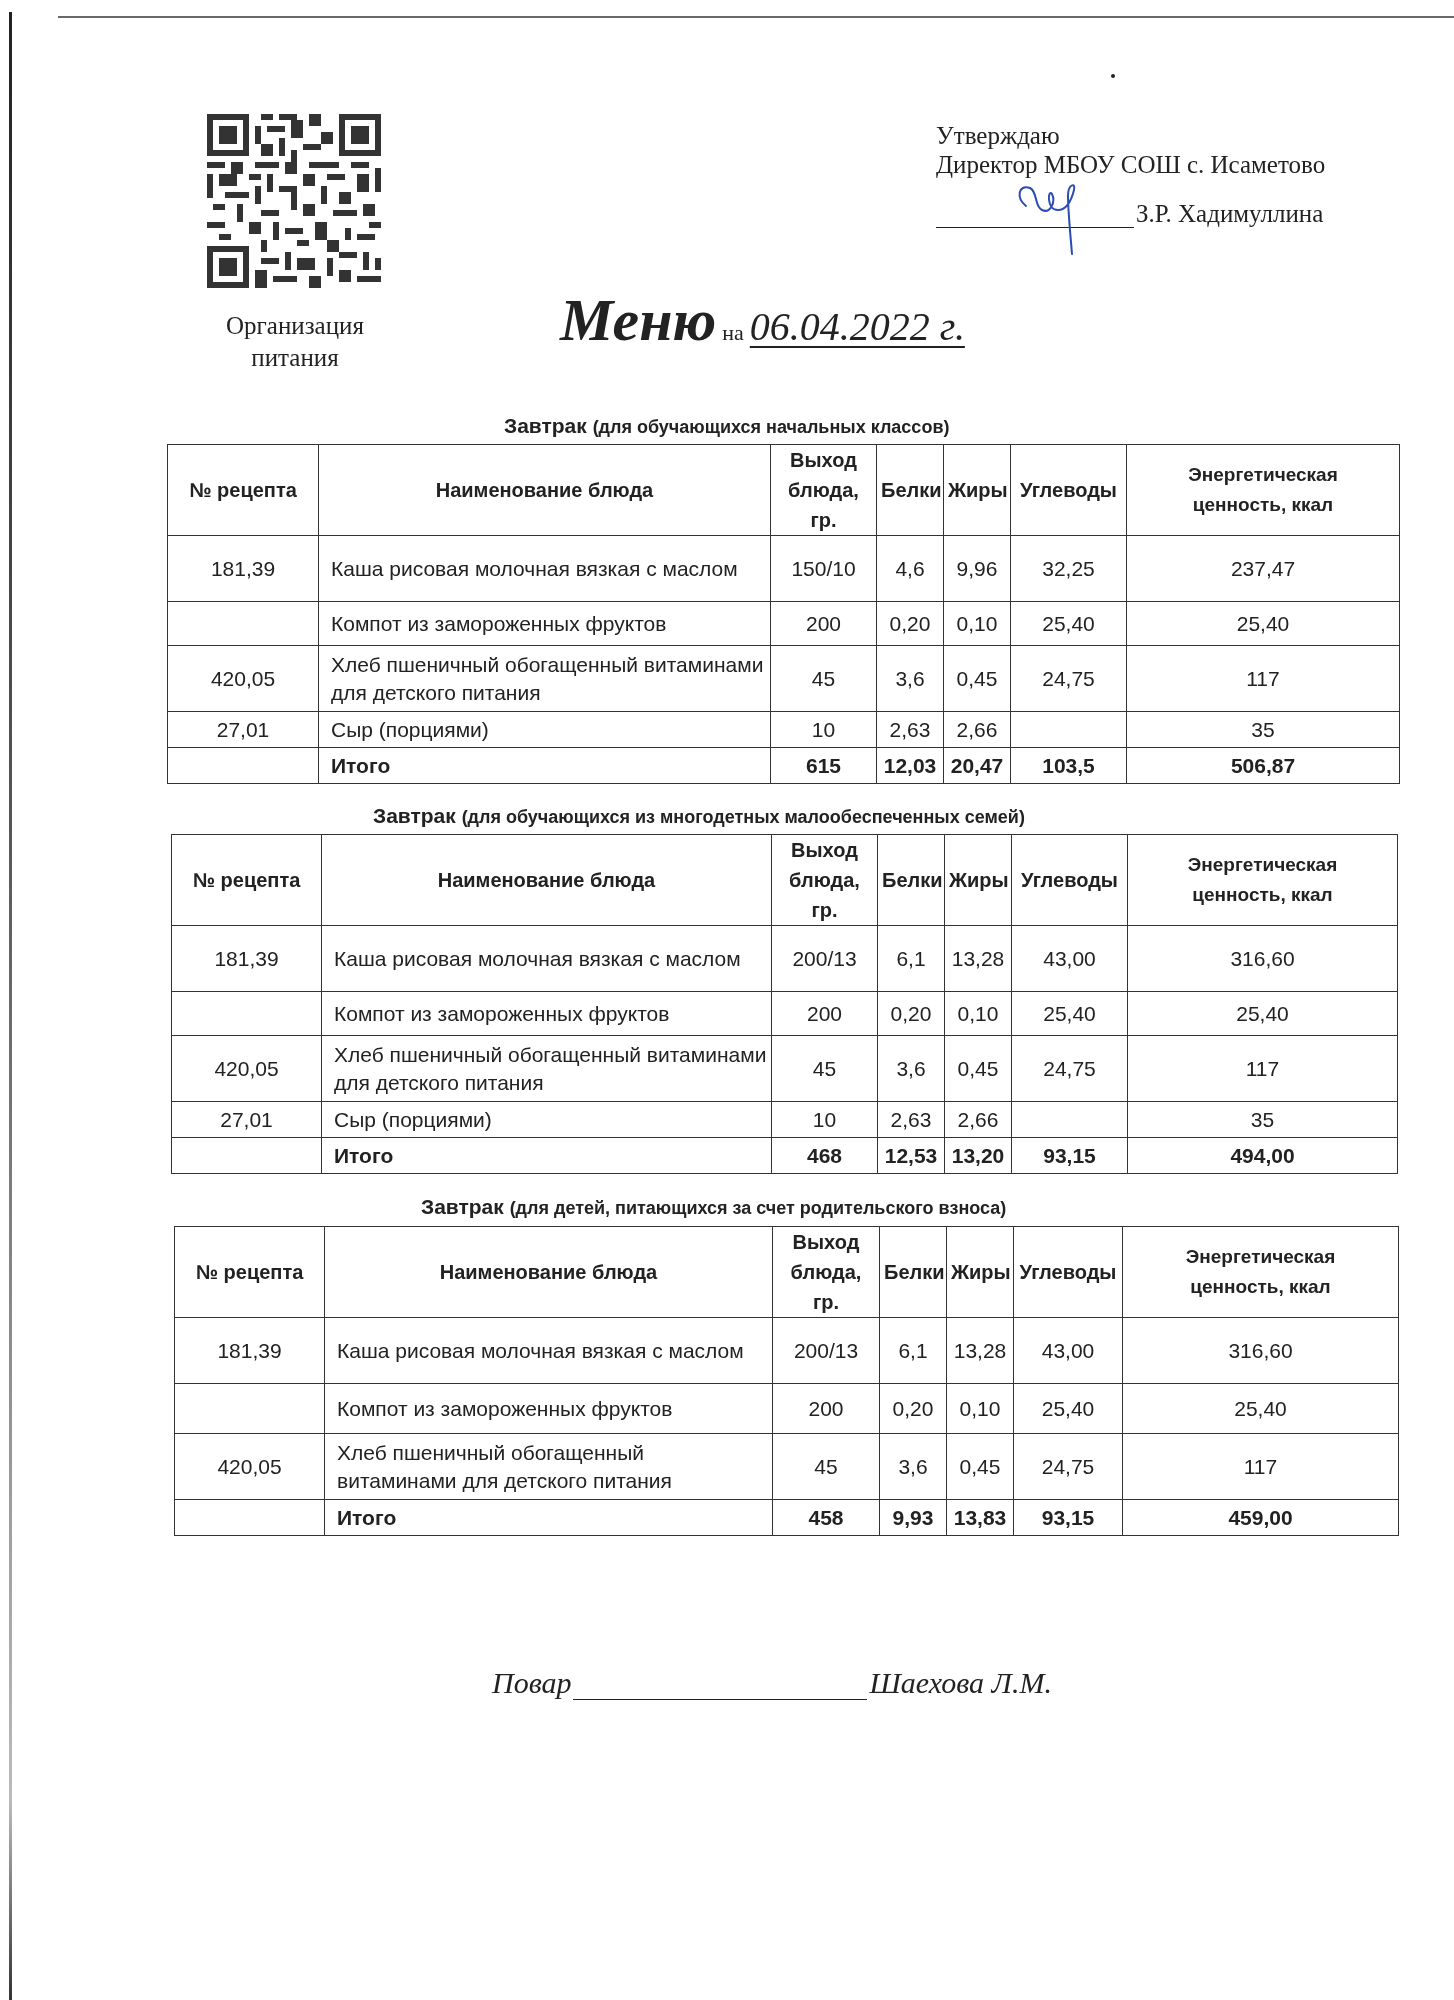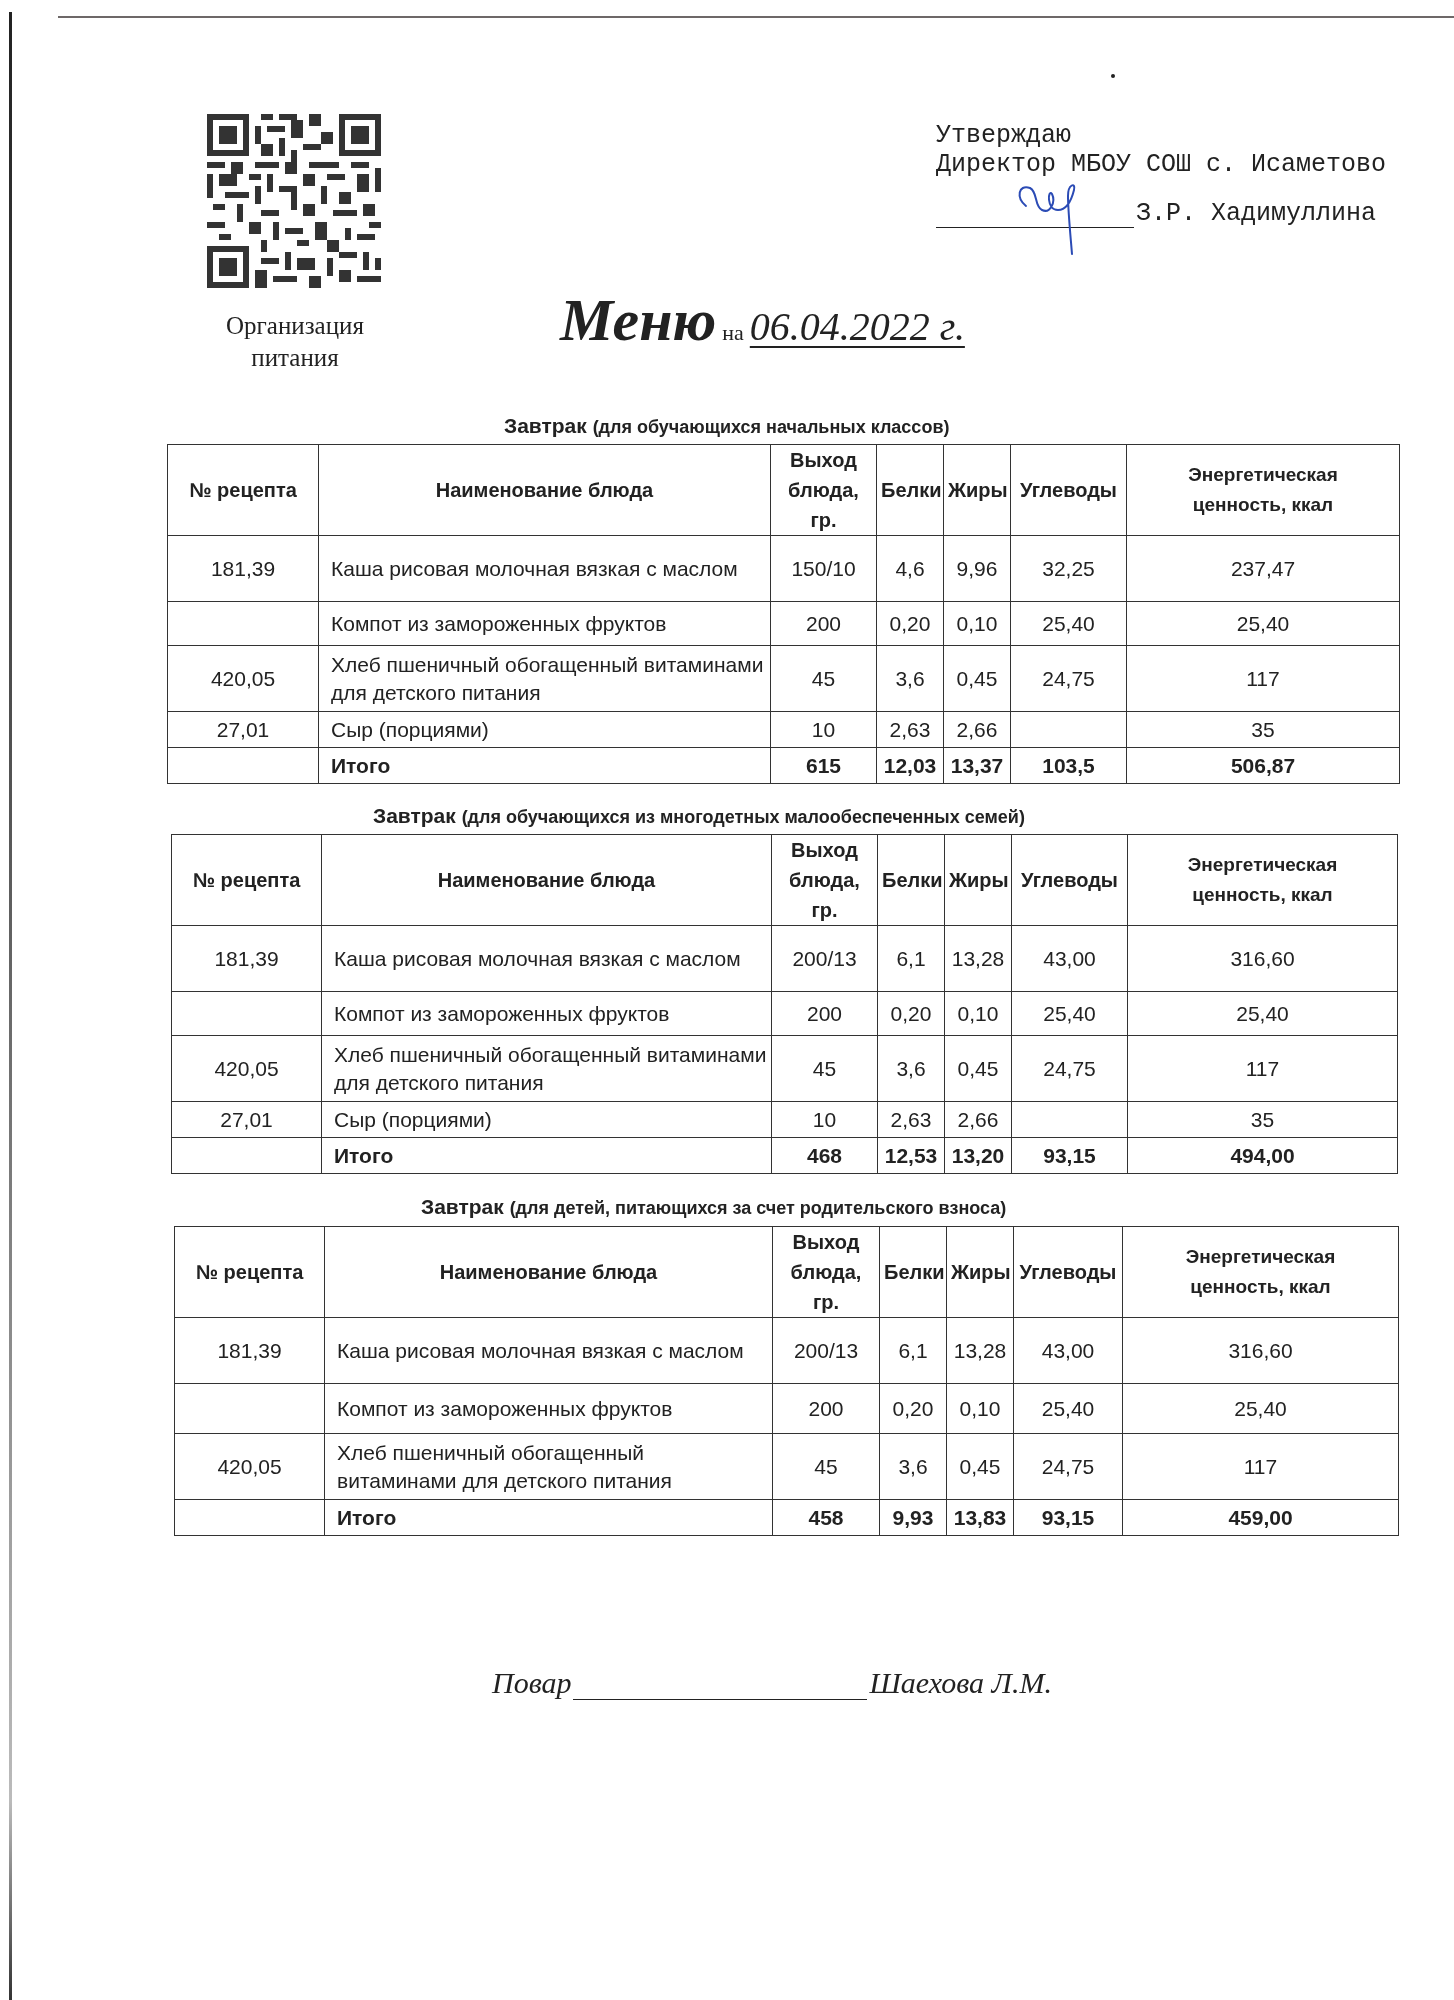--- a/index.html
+++ b/index.html
@@ -8,21 +8,21 @@
       font-family: "Liberation Sans", sans-serif; color: #1f1f1f;
     }
     .scan-left-edge { position: absolute; left: 9px; top: 12px; width: 3px; height: 1988px; background: linear-gradient(#222 0, #555 40%, #bbb 90%, #333 100%); }
     .scan-top-line { position: absolute; left: 58px; top: 16px; width: 1396px; height: 2px; background: #6d6868; }
     .scan-dot { position: absolute; left: 1111px; top: 74px; width: 4px; height: 4px; border-radius: 50%; background: #222; }
 
     .qr { position: absolute; left: 206px; top: 114px; width: 176px; height: 174px; }
     .qr-caption { position: absolute; left: 190px; top: 310px; width: 210px; text-align: center;
       font-family: "Liberation Serif", serif; font-size: 25px; line-height: 32px; color: #222; }
 
-    .approve { position: absolute; left: 936px; top: 121px; font-family: Liberation Mono, monospace; font-size: 25px; line-height: 29px; color: #222; }
+    .approve { position: absolute; left: 936px; top: 121px; font-family: Liberation Serif, serif; font-size: 25px; line-height: 29px; color: #222; }
     .approve .line3 { margin-top: 20px; display: flex; align-items: flex-end; }
     .approve .sig-line { display: inline-block; width: 198px; border-bottom: 1.5px solid #222; height: 24px; margin-right: 2px; }
     .signature { position: absolute; left: 1012px; top: 180px; width: 100px; height: 80px; }
 
     .title { position: absolute; left: 560px; top: 286px; font-family: "Liberation Serif", serif; color: #222; white-space: nowrap; }
     .title .menu-word { font-size: 60px; font-weight: bold; font-style: italic; }
     .title .na { font-size: 22px; margin: 0 6px 0 6px; }
     .title .date { font-size: 40px; font-style: italic; text-decoration: underline; text-underline-offset: 6px; text-decoration-thickness: 2px; }
 
     .caption { position: absolute; font-size: 21px; font-weight: bold; color: #222; white-space: nowrap; }
@@ -206,21 +206,21 @@
       <td>2,63</td>
       <td>2,66</td>
       <td></td>
       <td>35</td>
     </tr>
     <tr class="total" style="height:36px">
       <td></td>
       <td class="name">Итого</td>
       <td>615</td>
       <td>12,03</td>
-      <td>13,37</td>
+      <td>20,47</td>
       <td>103,5</td>
       <td>506,87</td>
     </tr>
   </tbody>
 </table>
 
 <div class="caption" style="left:373px; top:804px;">
   <span>Завтрак</span>
   <span class="sub">(для обучающихся из многодетных малообеспеченных семей)</span>
 </div>

